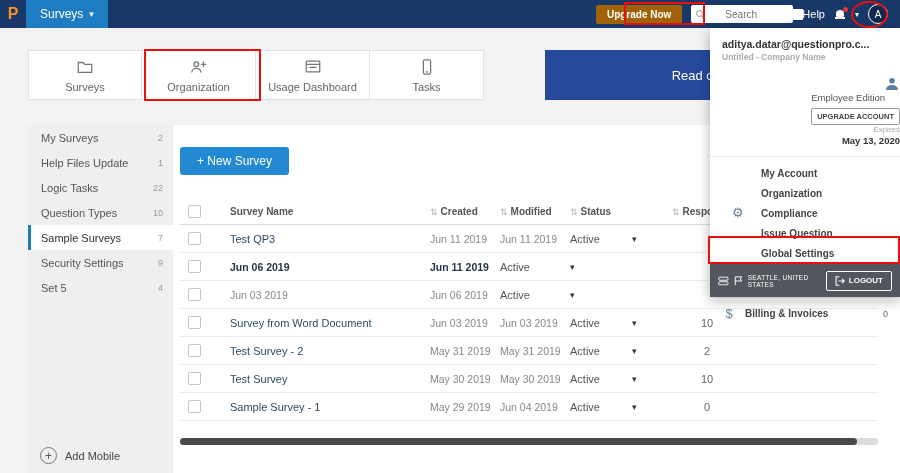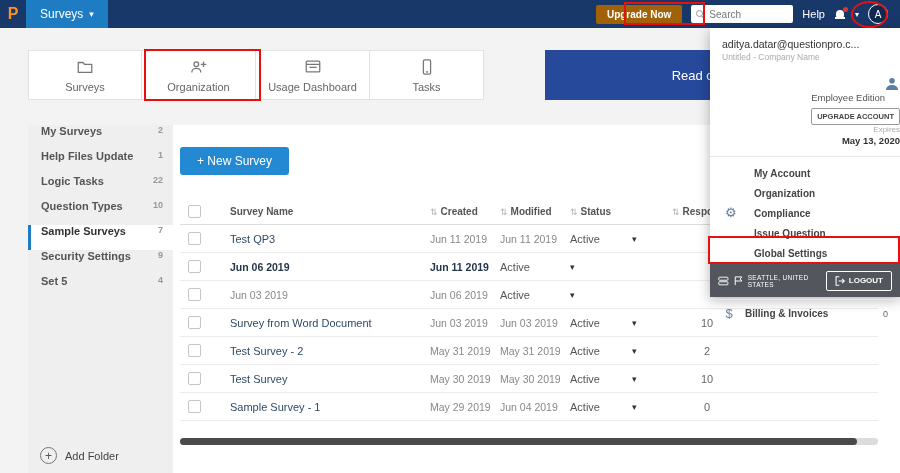--- a/index.html
+++ b/index.html
@@ -9,41 +9,41 @@
     background: #f3f3f4; font-family: "Liberation Sans", sans-serif;
     overflow: hidden;
   }
   
   .topbar { position:absolute; top:0; left:0; right:0; height:28px; background:#19386a; display:flex; align-items:center; z-index:4; }
   .logo { width:26px; text-align:center; color:#f7941d; font-weight:bold; font-size:16px; }
   .product-menu { background:#1e7dc2; color:#fff; height:28px; display:flex; align-items:center; gap:6px; padding:0 14px; font-size:12px; cursor:pointer; }
   .caret { font-size:9px; }
   .topbar-right { margin-left:auto; display:flex; align-items:center; gap:9px; padding-right:12px; }
   .upgrade { background:#a16207; border:none; color:#fff; font-size:10px; font-weight:bold; padding:4px 11px; border-radius:2px; cursor:pointer; }
-  .search { background:#fff; border-radius:2px; height:18px; width:102px; display:flex; align-items:center; padding:0 5px; gap:4px; }
+  .search { background:#fff; border-radius:2px; height:18px; width:102px; display:flex; align-items:center; padding:0 5px; gap:20px; }
   .search input { border:none; outline:none; width:78px; font-size:10px; font-family:"Liberation Sans",sans-serif; color:#444; }
   .mag { width:9px; height:9px; position:relative; flex:none; }
   .mag::before { content:""; position:absolute; width:5px; height:5px; border:1px solid #999; border-radius:50%; left:0; top:0; }
   .mag::after { content:""; position:absolute; width:4px; height:1px; background:#999; transform:rotate(45deg); left:5px; top:7px; }
   .help { color:#fff; font-size:11px; cursor:pointer; }
   .bell { position:relative; width:12px; height:12px; cursor:pointer; }
   .bell::before { content:""; position:absolute; left:2px; top:2px; width:8px; height:7px; background:#fff; border-radius:4px 4px 1px 1px; }
   .bell::after { content:""; position:absolute; left:1px; top:9px; width:10px; height:2px; background:#fff; }
   .badge { position:absolute; right:-2px; top:-1px; width:5px; height:5px; background:#e8332a; border-radius:50%; }
   .top-caret { color:#fff; font-size:8px; cursor:pointer; }
   .avatar { width:20px; height:20px; border-radius:50%; background:#10294e; border:1px solid #fff; color:#fff; font-size:10px; display:flex; align-items:center; justify-content:center; cursor:pointer; }
   
   .tabs-row { position:absolute; top:50px; left:28px; display:flex; z-index:1; }
   .tab { width:114px; height:50px; background:#fff; border:1px solid #e2e2e2; border-left:none; display:flex; flex-direction:column; align-items:center; justify-content:center; gap:5px; font-size:11px; color:#666; cursor:pointer; }
   .tab:first-child { border-left:1px solid #e2e2e2; }
   .tab svg { display:block; }
   .blog { position:absolute; top:50px; left:545px; width:335px; height:50px; background:#27499b; color:#fff; font-size:13px; display:flex; align-items:center; justify-content:center; cursor:pointer; z-index:1; }
   
   .sidebar { position:absolute; top:125px; left:28px; width:145px; bottom:0; background:#efeff0; z-index:1; }
-  .side-item { height:25px; display:flex; align-items:flex-start; padding:0 10px 0 10px; font-size:11px; color:#555; border-left:3px solid transparent; cursor:pointer;font-weight:bold; }
+  .side-item { height:25px; display:flex; align-items:center; padding:0 10px 0 10px; font-size:11px; color:#555; border-left:3px solid transparent; cursor:pointer; }
   .side-item .count { margin-left:auto; color:#999; font-size:9px; }
   .side-item.selected { background:#fff; border-left-color:#1e7dc2; color:#333; }
   .add-folder { position:absolute; bottom:9px; left:12px; display:flex; align-items:center; gap:8px; font-size:11px; color:#444; cursor:pointer; }
   .add-icon { width:17px; height:17px; border:1px solid #777; border-radius:50%; display:flex; align-items:center; justify-content:center; font-size:12px; color:#555; line-height:1; }
   
   .main { position:absolute; top:125px; left:173px; right:0; bottom:0; background:#fff; z-index:0; }
   .new-survey { position:absolute; top:22px; left:7px; background:#2289d2; color:#fff; font-size:12px; padding:7px 17px; border:none; border-radius:3px; cursor:pointer; }
   .table { position:absolute; top:74px; left:7px; right:22px; }
   .trow { display:grid; grid-template-columns:50px 200px 70px 70px 62px 40px 70px; align-items:center; height:28px; border-bottom:1px solid #ececec; font-size:11px; }
   .thead { height:26px; border-bottom:1px solid #dcdcdc; font-size:10px; font-weight:bold; color:#555; }
@@ -52,32 +52,32 @@
   .name { color:#2f4b66; cursor:pointer; }
   .trow.bold .name, .trow.bold .date { font-weight:bold; color:#25364a; }
   .date { color:#888; font-size:10.5px; }
   .status { color:#555; }
   .caret-cell { color:#333; font-size:9px; cursor:pointer; }
   .resp { color:#666; text-align:center; }
   .hscroll { position:absolute; bottom:28px; left:7px; right:22px; height:7px; background:#dcdcdc; border-radius:4px; }
   .hscroll .thumb { width:97%; height:100%; background:#4a4a4a; border-radius:4px; cursor:pointer; }
   
   .user-menu { position:absolute; top:28px; left:710px; width:190px; height:269px; background:#fff; box-shadow:0 3px 12px rgba(0,0,0,.3); z-index:6; }
-  .um-head { padding:10px 12px 4px; }
+  .um-head { padding:10px 12px 4px;font-weight:bold; }
   .um-email { font-size:10.5px; color:#333; white-space:nowrap; overflow:hidden; }
   .um-company { font-size:8.5px; color:#aaa; margin-top:2px; }
   .um-account { display:flex; align-items:flex-end; padding:6px 0 10px; border-bottom:1px solid #e8e8e8;flex-direction:column; }
   .um-person { margin-top:4px; }
   .um-ed-col { margin-left:8px; }
   .um-edition { font-size:9.5px; color:#555; }
   .um-upgrade { margin-top:5px; border:1px solid #999; background:#fff; font-size:7.5px; font-weight:bold; padding:3px 5px; color:#444; border-radius:2px; cursor:pointer; }
   .um-expires { margin-left:auto; text-align:right; }
   .um-expires .lbl { font-size:8px; color:#aaa; }
   .um-expires .dt { font-size:9.5px; font-weight:bold; color:#333; margin-top:1px; }
-  .um-menu { padding:6px 0 4px; }
+  .um-menu { padding:6px 7px 4px; }
   .um-item { display:flex; align-items:center; height:20px; padding-left:44px; font-size:10px; font-weight:bold; color:#444; position:relative; cursor:pointer; }
   .um-gear { position:absolute; left:15px; top:2px; font-size:13px; color:#66809c; font-weight:normal; }
   .um-usage, .um-billing { display:flex; align-items:center; padding:6px 12px; border-top:1px solid #e8e8e8; cursor:pointer; }
   .um-usage .lbl, .um-billing .lbl { font-size:10px; font-weight:bold; color:#444; margin-left:9px; }
   .um-right { margin-left:auto; text-align:right; }
   .um-right .v { font-size:9px; color:#666; }
   .um-right .s { font-size:8px; color:#999; }
   .dollar { font-size:13px; color:#66809c; width:14px; text-align:center; }
   .um-footer { position:absolute; bottom:0; left:0; right:0; height:33px; background:#53565c; display:flex; align-items:center; padding:0 8px; gap:5px; }
   .um-loc { font-size:6.5px; color:#fff; letter-spacing:.3px; }
@@ -171,21 +171,21 @@
     <div class="side-item">
       <span>Security Settings</span>
       <span class="count">9</span>
     </div>
     <div class="side-item">
       <span>Set 5</span>
       <span class="count">4</span>
     </div>
     <div class="add-folder">
       <span class="add-icon">+</span>
-      <span>Add Folder</span>
+      <span>Add Mobile</span>
     </div>
   </div>
 
   <div class="main">
     <button class="new-survey">+ New Survey</button>
 
     <div class="table">
       <div class="trow thead">
         <span class="cb"></span>
         <span>Survey Name</span>

